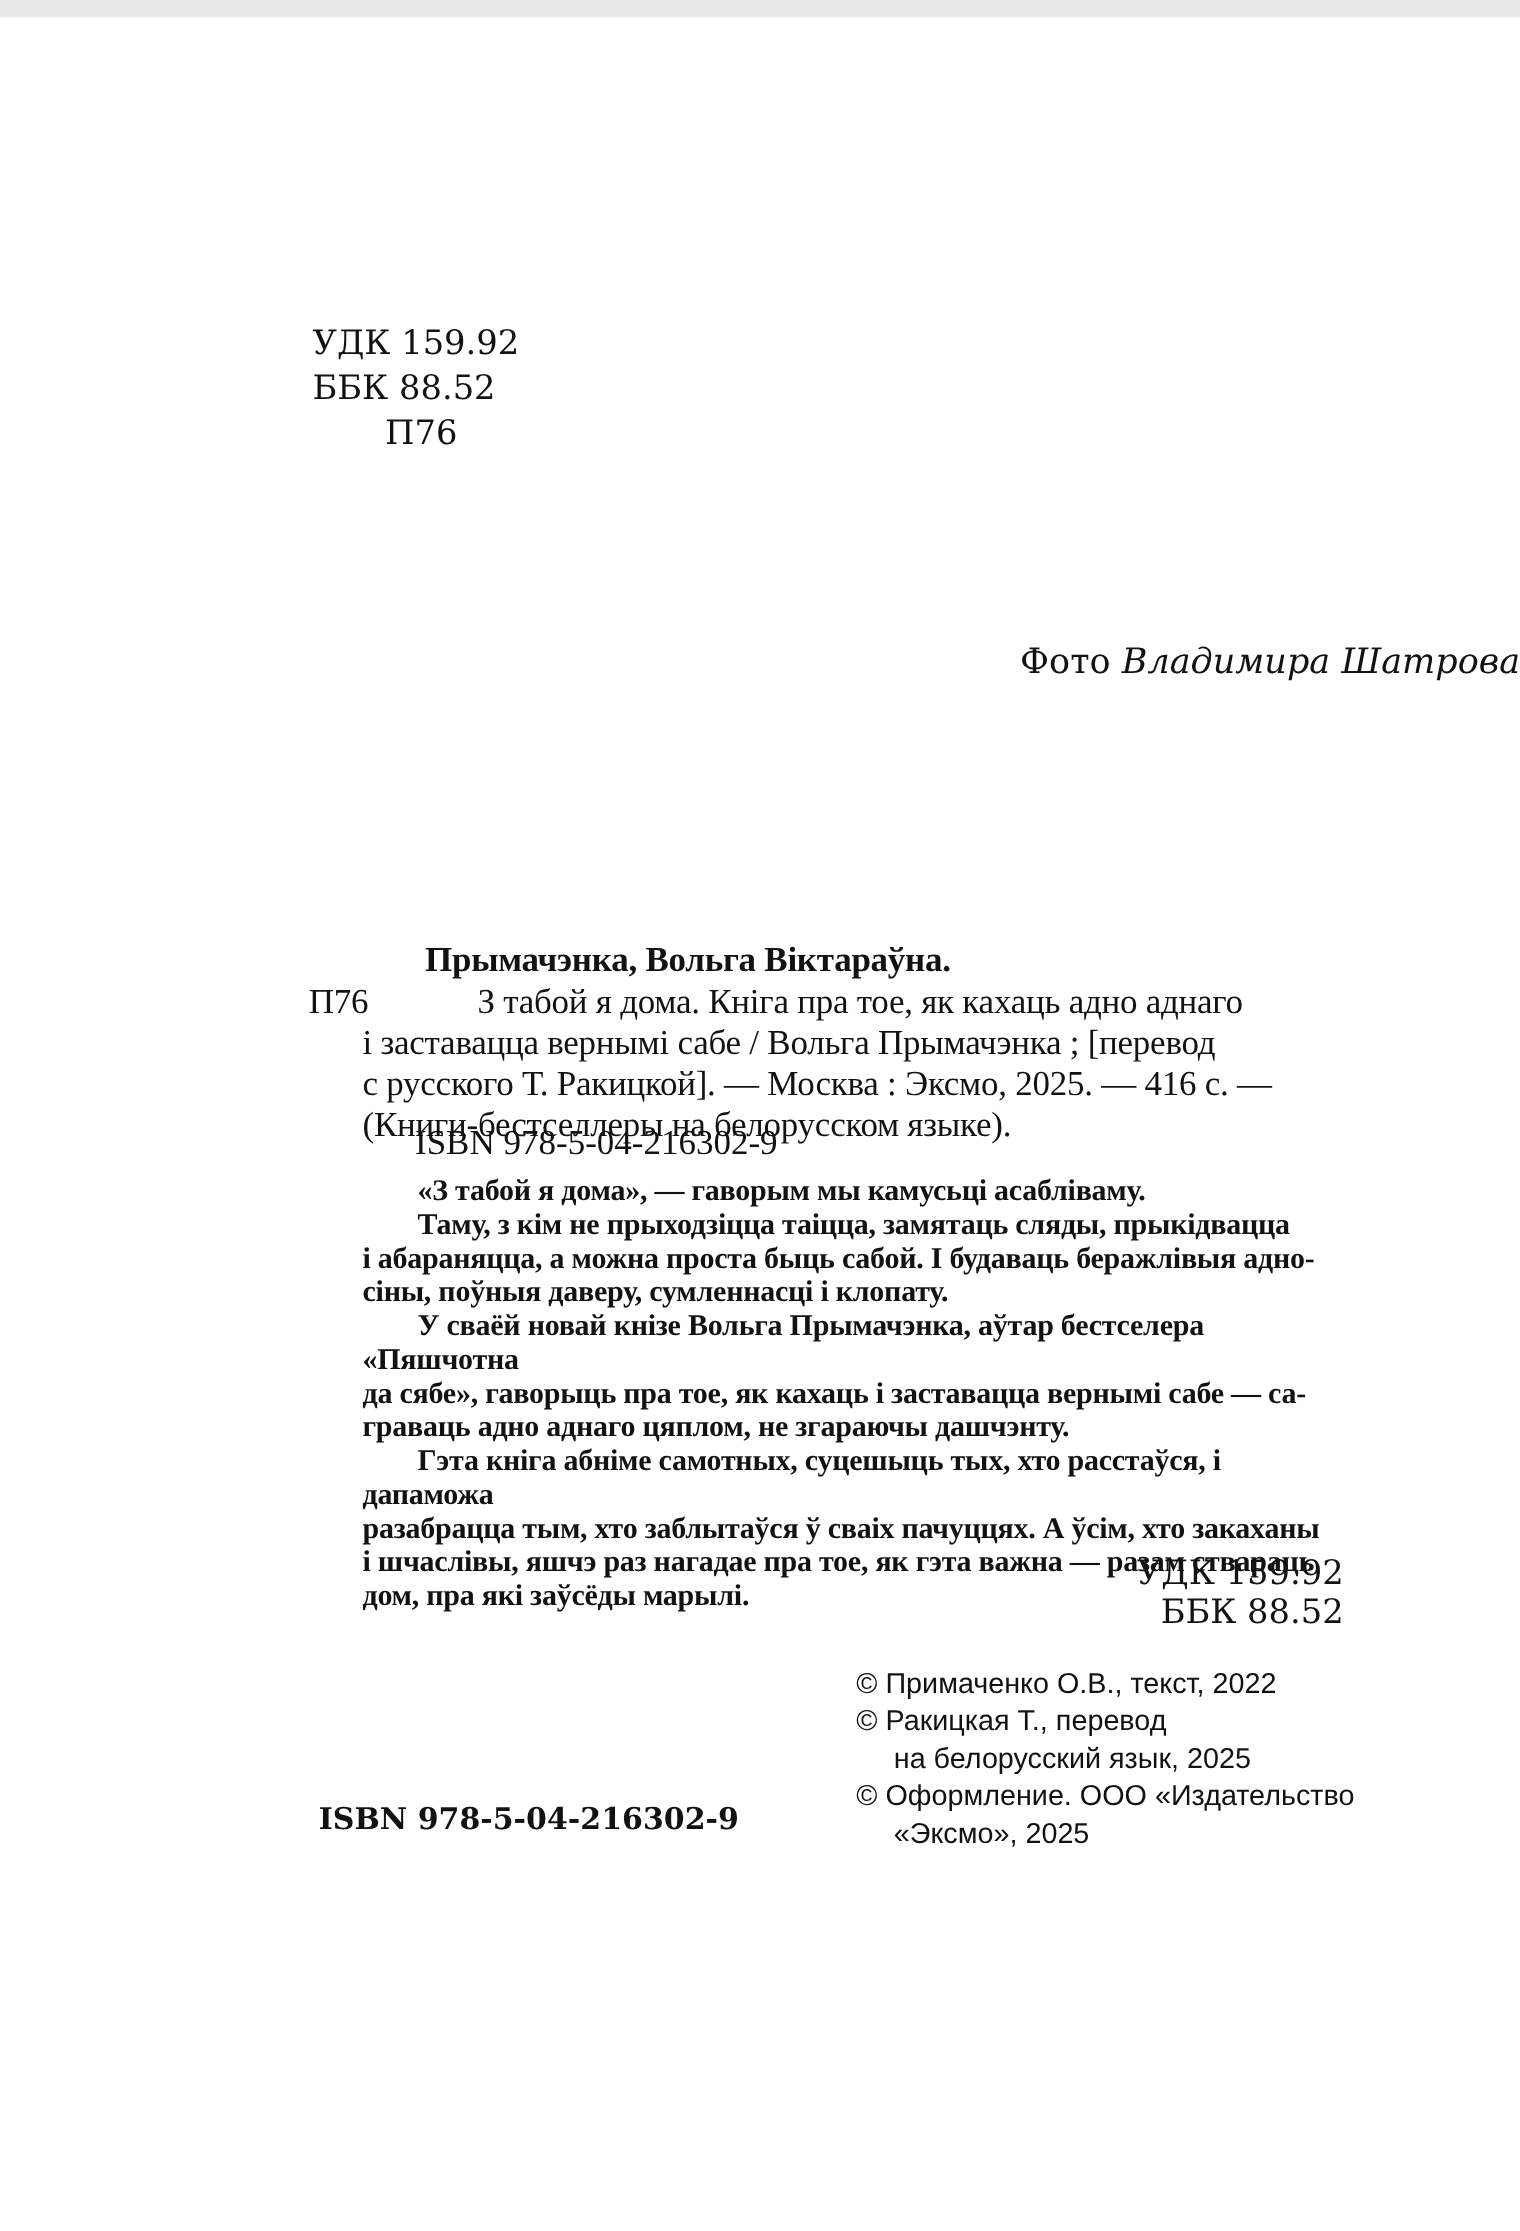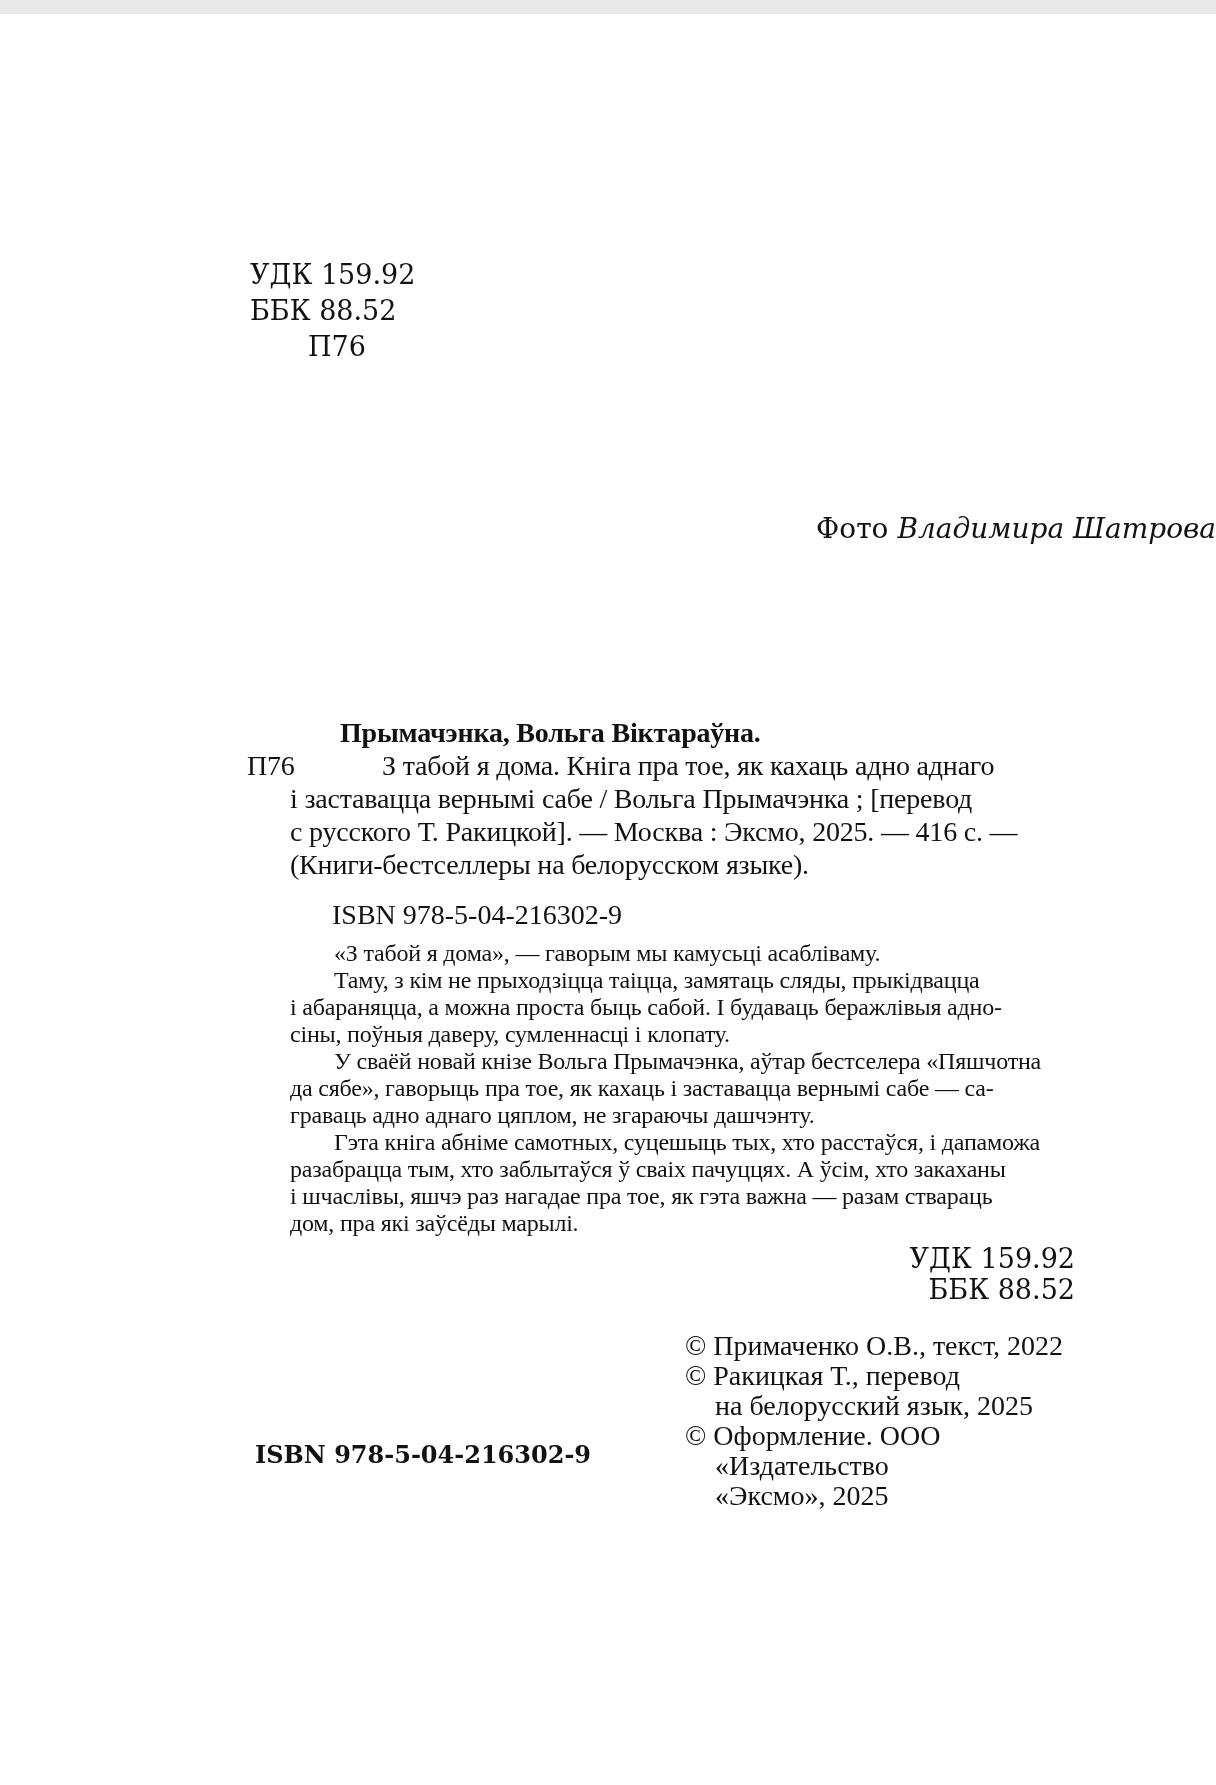--- a/index.html
+++ b/index.html
@@ -33,21 +33,21 @@
     font-family: "DejaVu Serif", serif;
     font-size: 28px;
     line-height: 34px;
     white-space: nowrap;
   }
   .photo-credit .photographer { font-style: italic; }
   
   .catalog-card {
     position: absolute;
     left: 290px;
-    top: 702px;
+    top: 738px;
     width: 788px;
     font-family: "Liberation Serif", serif;
     font-size: 28px;
     line-height: 33px;
     letter-spacing: -0.2px;
   }
   .catalog-card .author-line { font-weight: bold; text-indent: 50px; }
   .catalog-card .title-line  { position: relative; text-indent: 92px; }
   .catalog-card .margin-code {
     position: absolute;
@@ -75,41 +75,42 @@
     width: 788px;
     font-family: "Liberation Serif", serif;
     font-size: 24px;
     line-height: 27px;
     letter-spacing: -0.2px;
   }
   .annotation p {
     margin: 0;
     white-space: pre-line;
     text-indent: 44px;
+    font-weight: bold;
   }
   
   .class-bottom {
     position: absolute;
     left: 800px;
     top: 1229px;
     width: 275px;
     text-align: right;
     font-family: "DejaVu Serif", serif;
     font-size: 27px;
     line-height: 31px;
     white-space: nowrap;
   }
   
   .copyright {
     position: absolute;
     left: 685px;
     top: 1317px;
     width: 420px;
-    font-family: Liberation Serif, serif;
-    font-size: 28px;
+    font-family: Liberation Sans, sans-serif;
+    font-size: 23px;
     line-height: 30px;
   }
   .copyright .c-line {
     white-space: pre-line;
     padding-left: 30px;
     text-indent: -30px;
     margin: 0;
   }
   
   .isbn-bottom {

